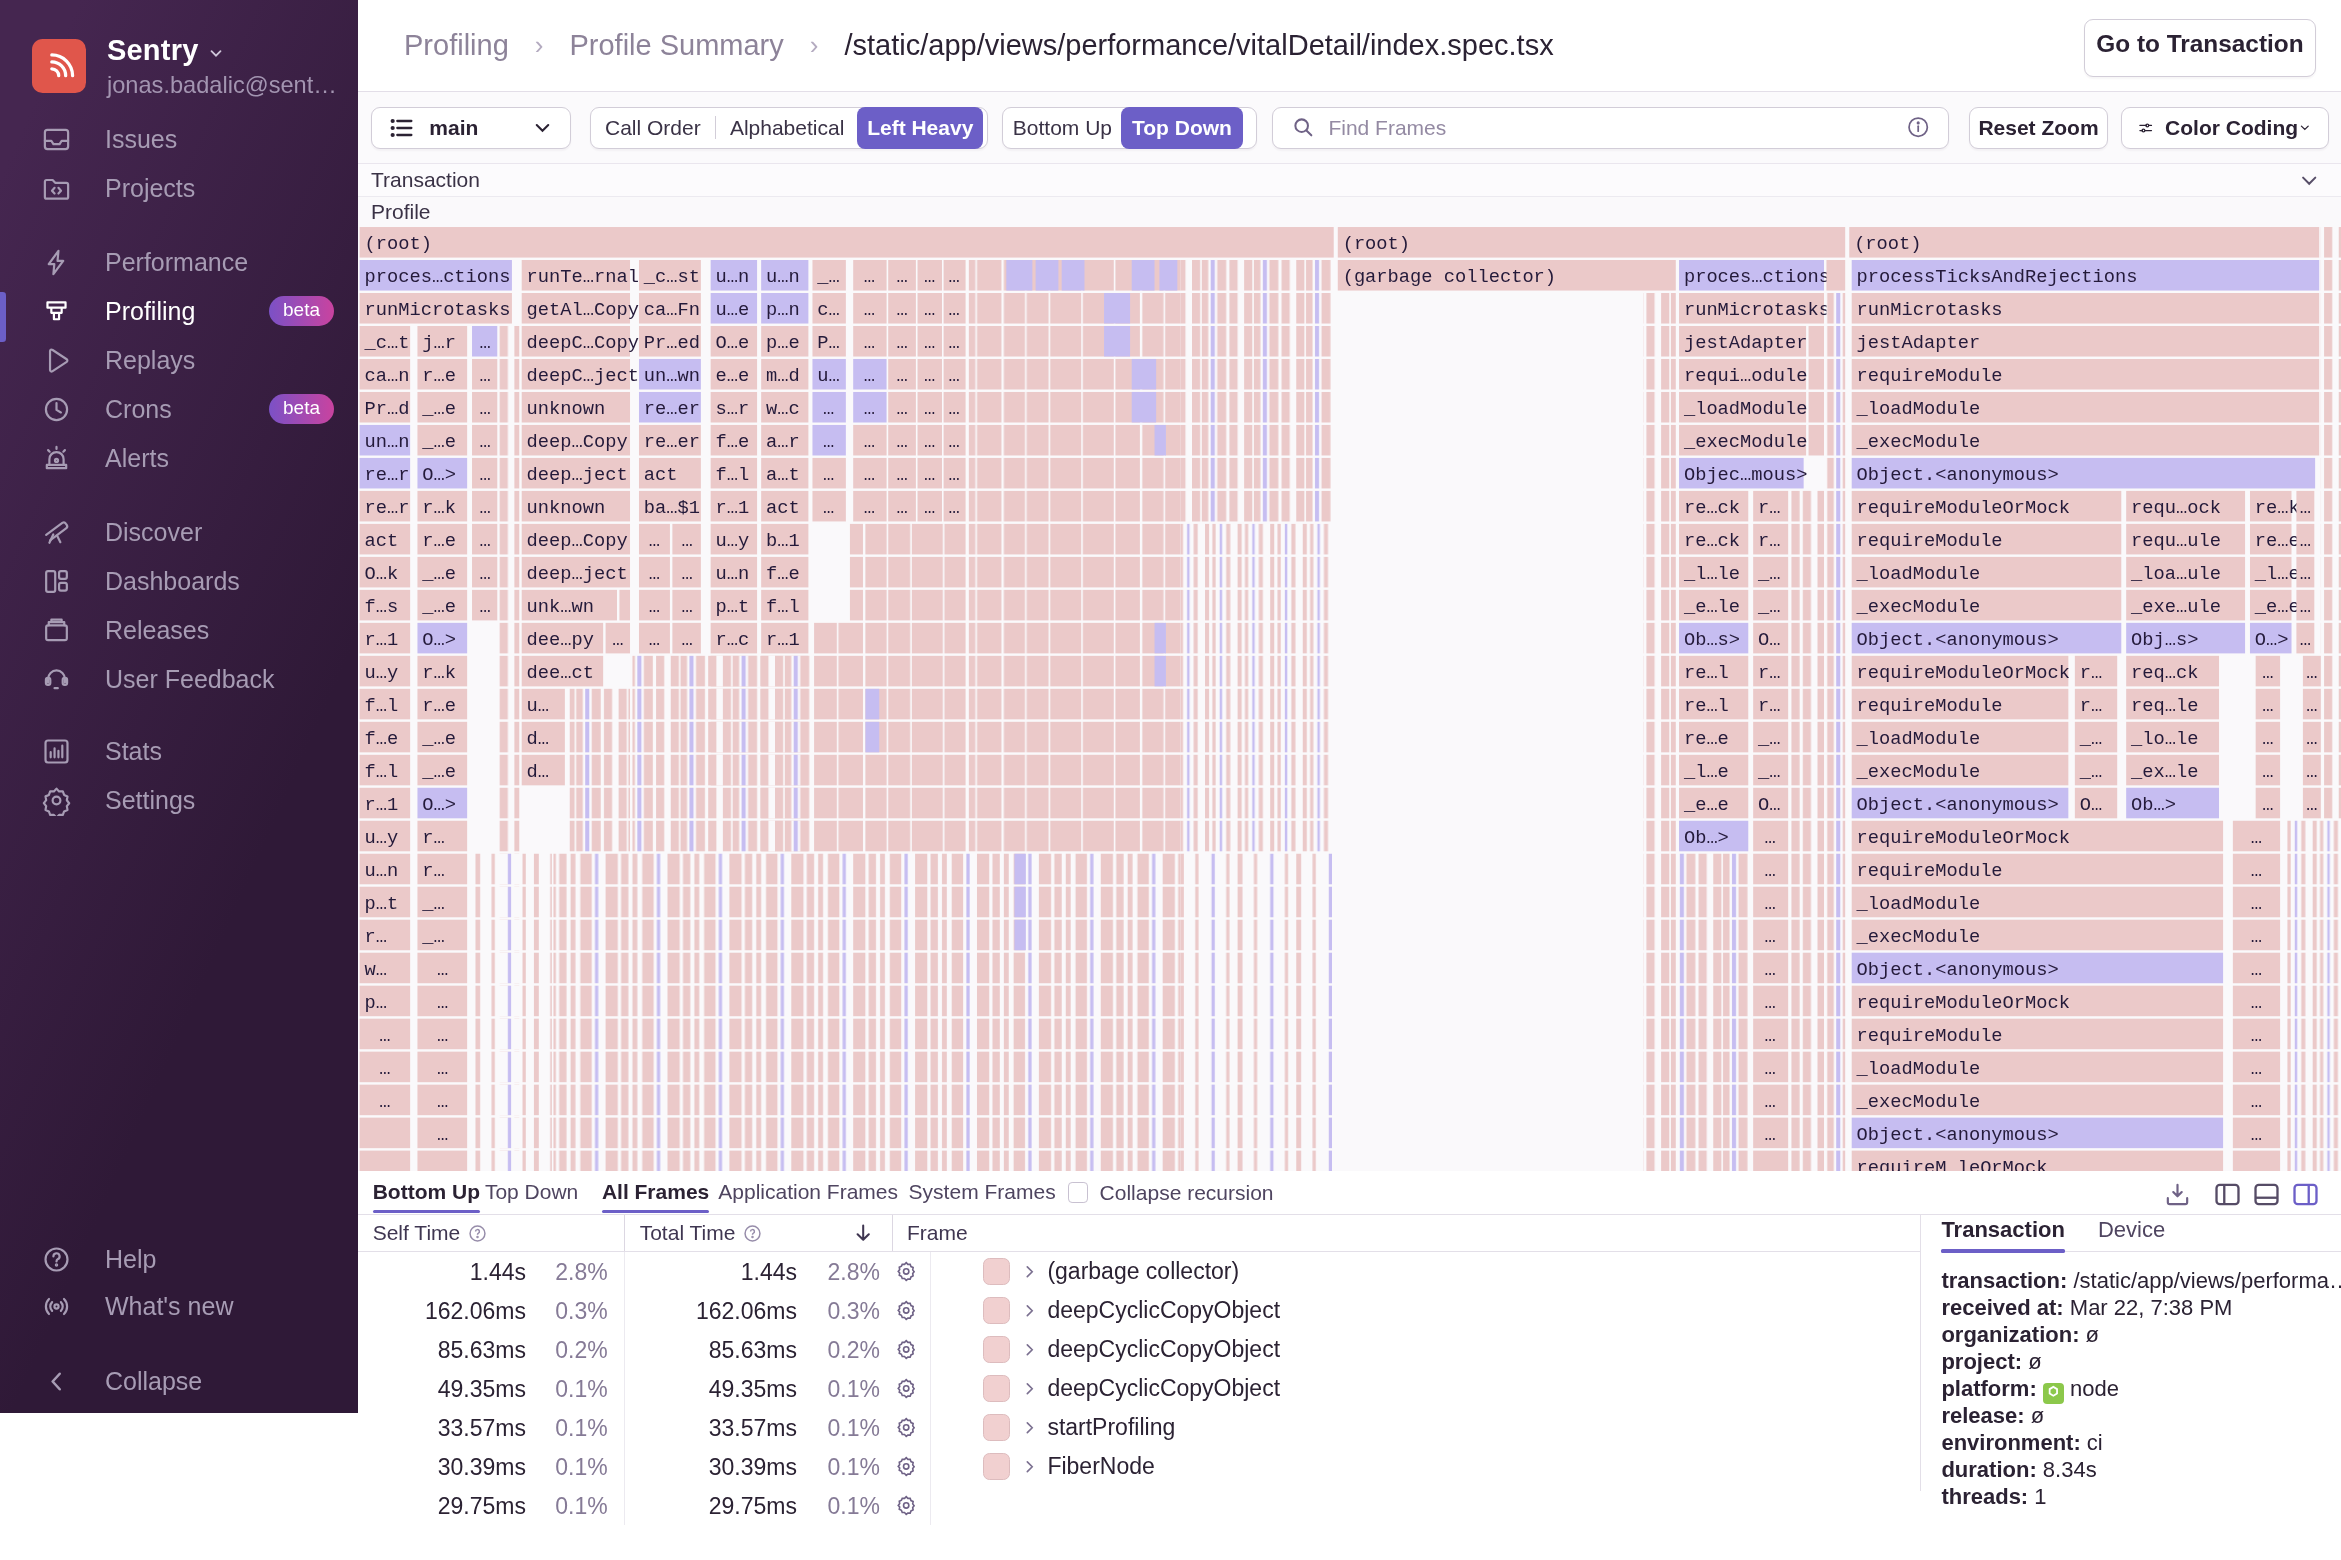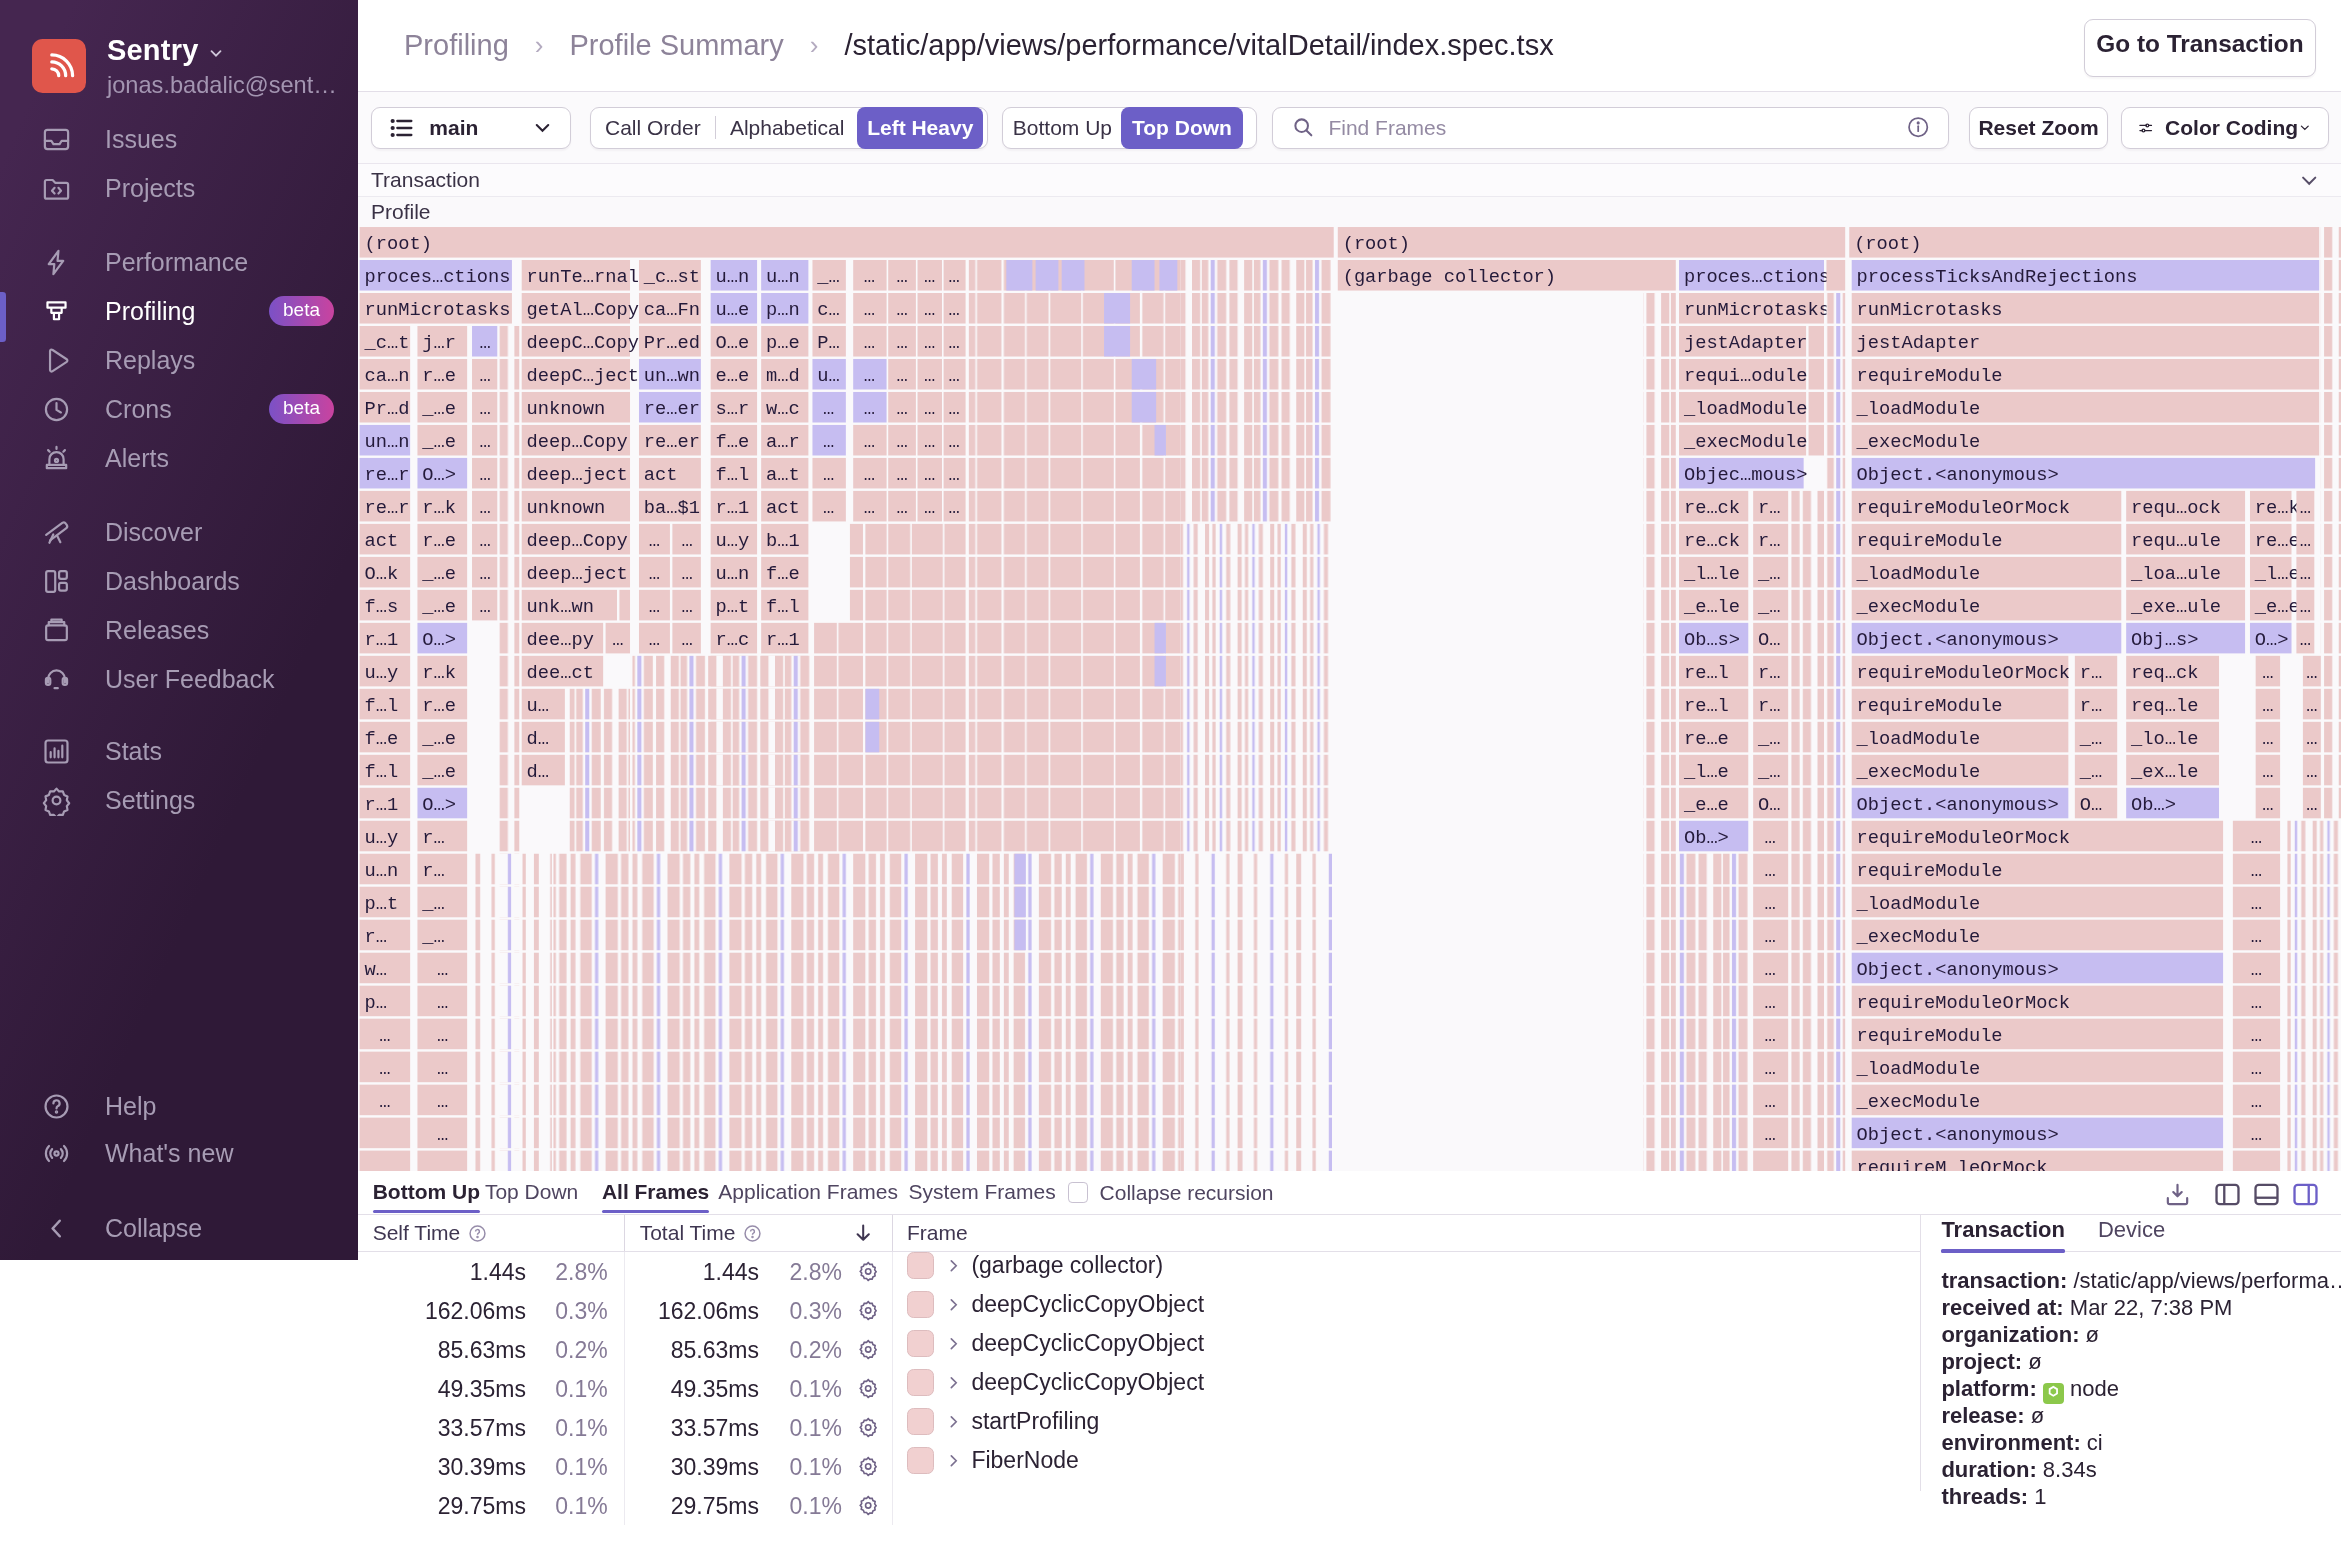--- a/index.html
+++ b/index.html
@@ -1,15 +1,15 @@
 <!DOCTYPE html>
 <html style="font-size:13px"><head><meta charset="utf-8"><style>
 * { margin:0; padding:0; box-sizing:border-box; }
 html,body { width:2342px; height:1560px; overflow:hidden; font-family:"Liberation Sans",sans-serif; background:#fff; }
-.sidebar { position:fixed; left:0; top:0; width:358px; height:1260px;
+.sidebar { position:fixed; left:0; top:0; width:358px; height:1413px;
   background:linear-gradient(294deg,#2f1937 35%,#452650 92%); color:#a79cb4; }
 .accent { position:absolute; left:0; top:292px; width:5.7px; height:50px; background:#6c5fc7; border-radius:0 3.3px 3.3px 0; }
 .brand { display:flex; align-items:center; gap:21px; padding:34px 0 0 32px; }
 .logo { width:54px; height:54px; background:#e0564b; border-radius:10.6px; display:flex; align-items:center; justify-content:center; }
 .bname { font-size:29px; font-weight:bold; color:#fff; letter-spacing:0.2px; }
 .bmail { font-size:23.6px; color:#a395b1; margin-top:4.9px; }
 .navs { margin-top:16.3px; }
 .nitem { display:flex; align-items:center; height:49px; padding-left:41px; font-size:25px; color:#a79cb4; white-space:nowrap; position:relative; }
 .nicon { width:31px; height:31px; flex:0 0 31px; }
 .nlabel { margin-left:33px; }
@@ -32,21 +32,21 @@
 .fgwrap { background:#faf9fb; }
 .secrow { height:33px; background:#fcfbfd; border-bottom:0.8px solid #eceaf0; font-size:21px; color:#3a3246; display:flex; align-items:center; padding:0 21px 0 13px; }
 .secrow .cv { margin-left:auto; height:24.4px; }
 .secrow.np { border-bottom:none; background:#faf9fb; height:30px; }
 .btabs { height:44px; border-bottom:0.8px solid #e3dfe8; display:flex; align-items:center; font-size:21px; color:#4f4560; position:relative; background:#fff; }
 .btab { margin-left:31px; position:relative; height:44px; line-height:42px; }
 .btab.on { color:#2b2233; font-weight:bold; }
 .btab.on:after { content:""; position:absolute; left:0; right:0; bottom:1.6px; height:3.3px; background:#6c5fc7; border-radius:1.6px; }
 .cbx { width:20.4px; height:20.4px; border:1.6px solid #c8c1d1; border-radius:4.1px; margin-left:33px; background:#fff; }
 .thead { height:37px; border-bottom:0.8px solid #e3dfe8; display:flex; font-size:21px; color:#3f3651; align-items:center; background:#fff; }
-.trow { height:39px; display:flex; align-items:flex-start; font-size:23px; }
+.trow { height:39px; display:flex; align-items:center; font-size:23px;gap:38px; }
 .c1 { width:267px; position:relative; align-self:stretch; border-right:0.8px solid #eceaf0; }
 .c2 { width:268px; position:relative; align-self:stretch; border-right:0.8px solid #eceaf0; }
 .c3 { flex:1; display:flex; align-items:center; }
 .tval { position:absolute; right:98px; top:50%; transform:translateY(-50%); color:#2b2233; }
 .tpct { position:absolute; right:16.3px; top:50%; transform:translateY(-50%); color:#857a96; }
 .c2 .tval { right:133px; }
 .c2 .tpct { right:50px; }
 .tgear { position:absolute; right:11.4px; top:50%; transform:translateY(-42%); }
 .swatch { width:27px; height:27px; border-radius:6.5px; background:#f1d0d0; border:1.2px solid #ddbcbe; margin-left:14px; flex:0 0 27px; }
 .fname { color:#2b2233; }

